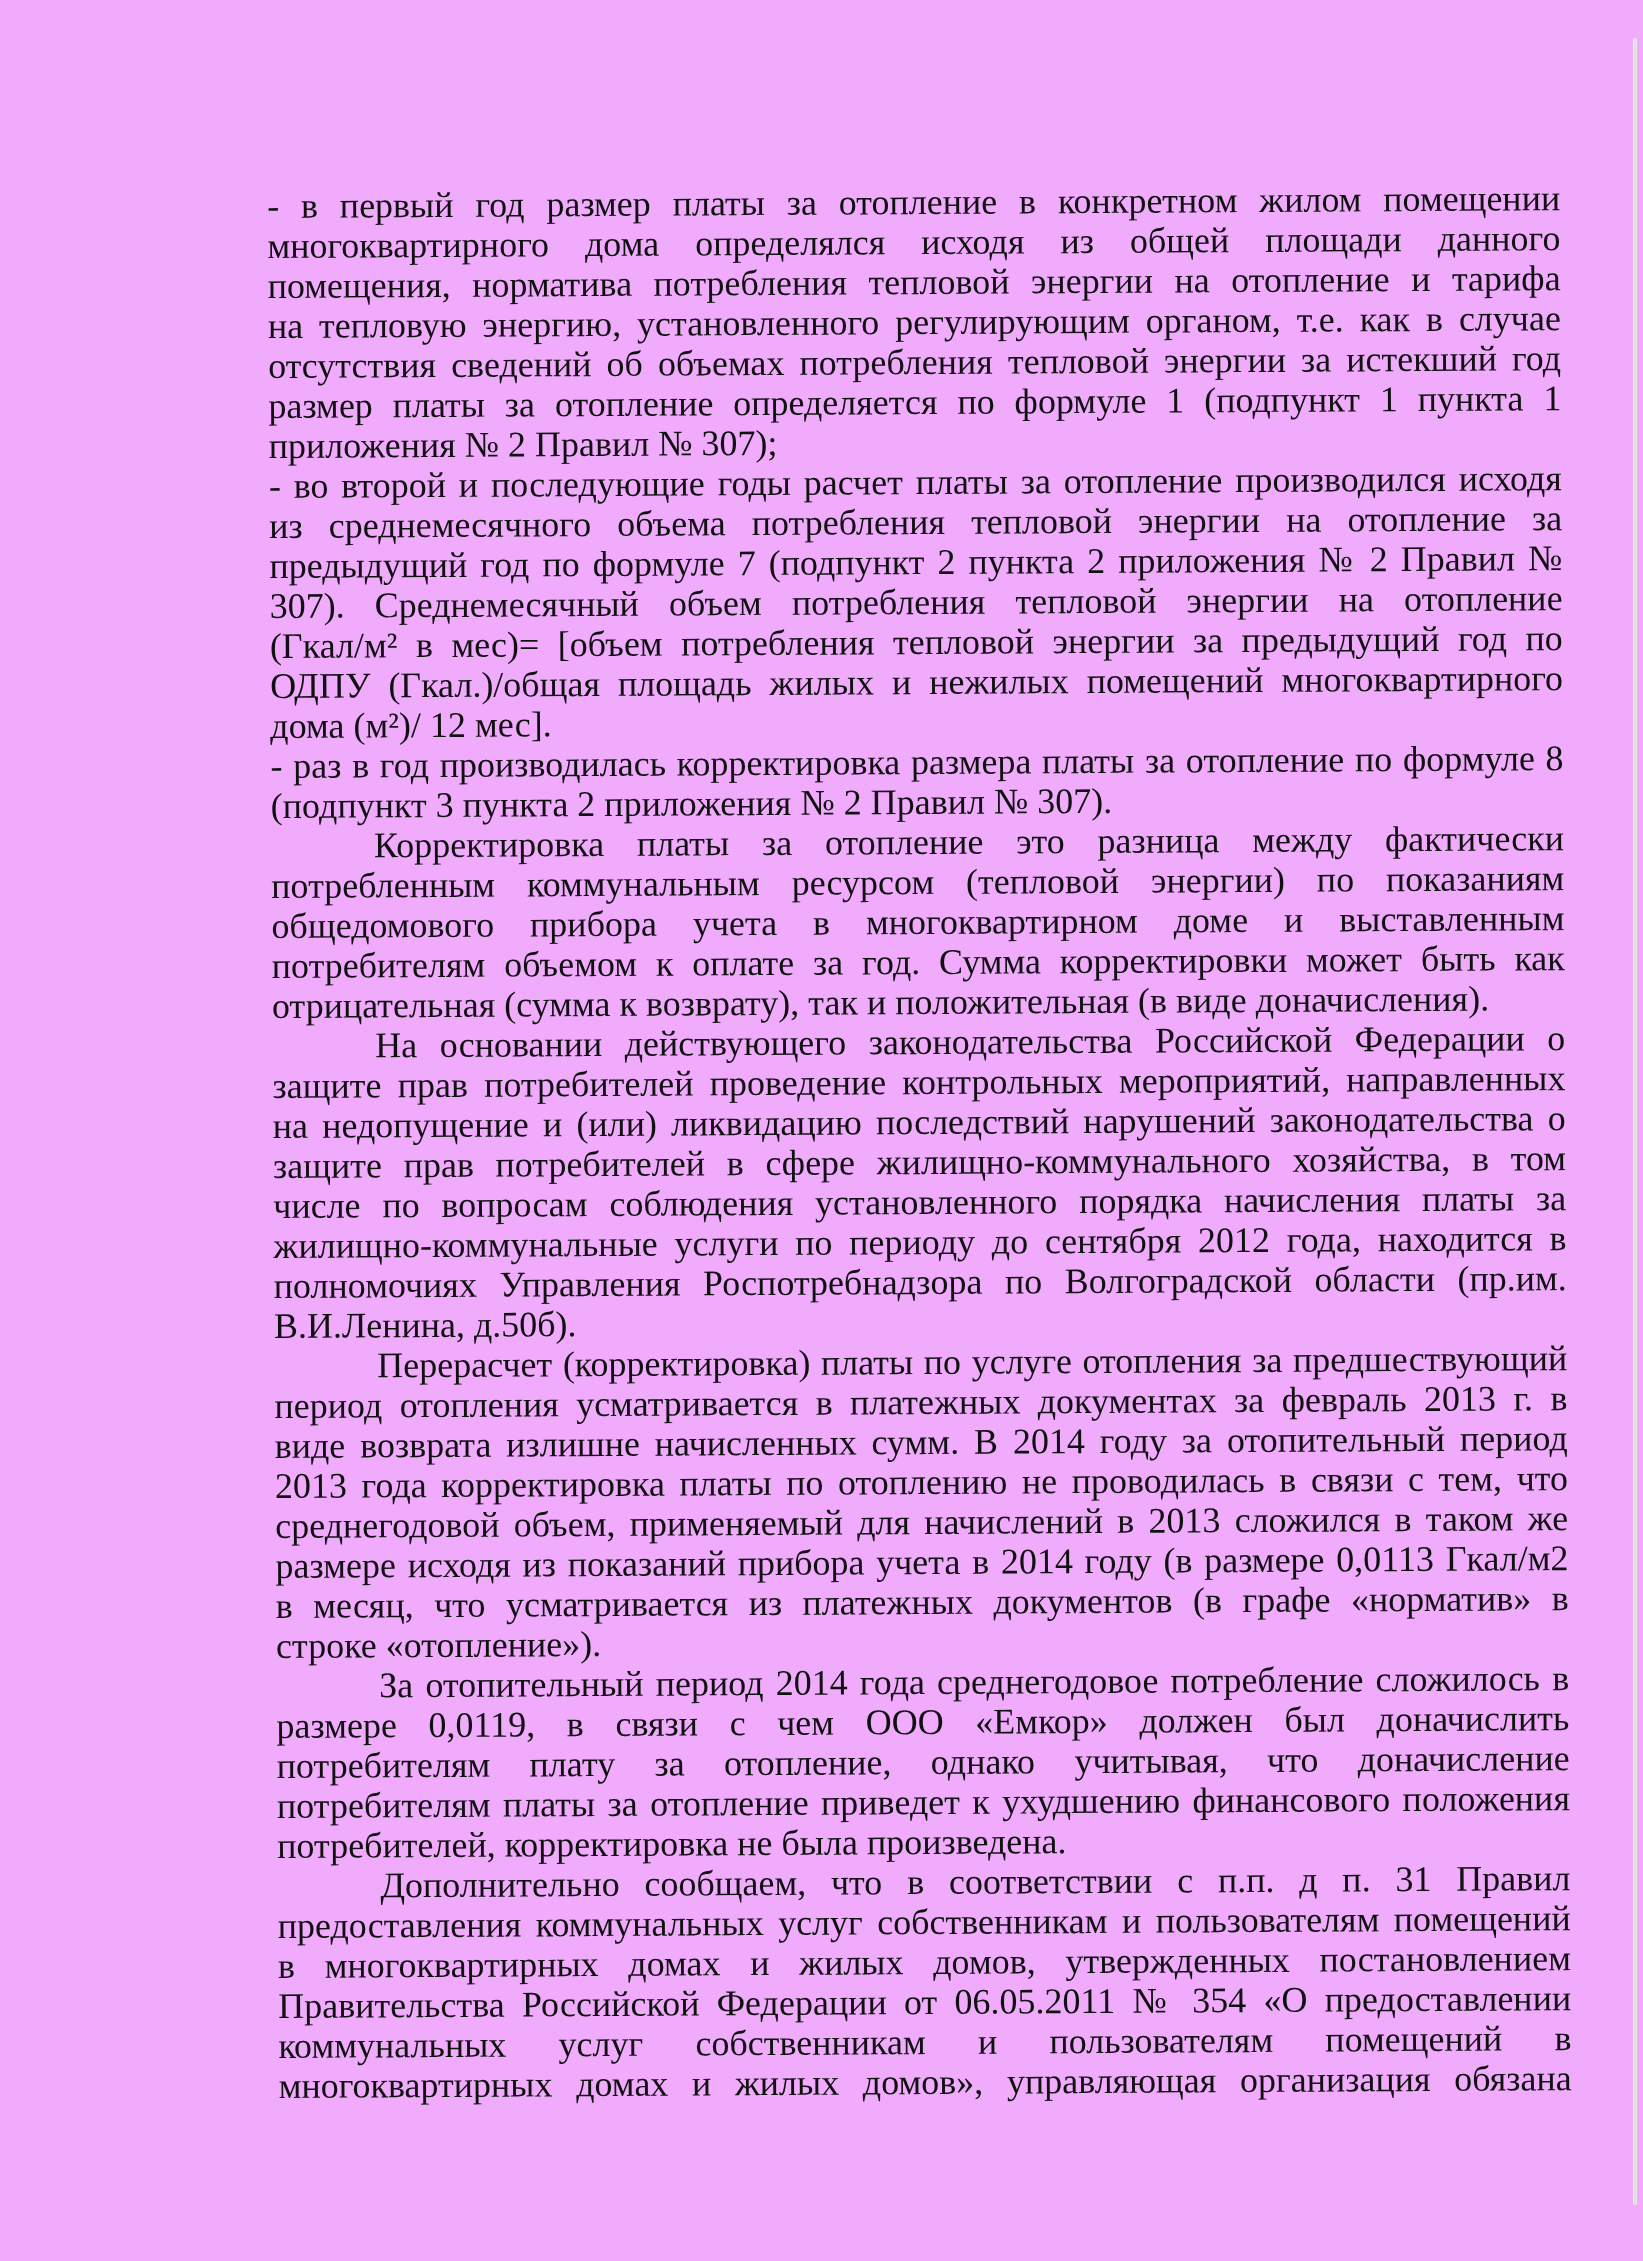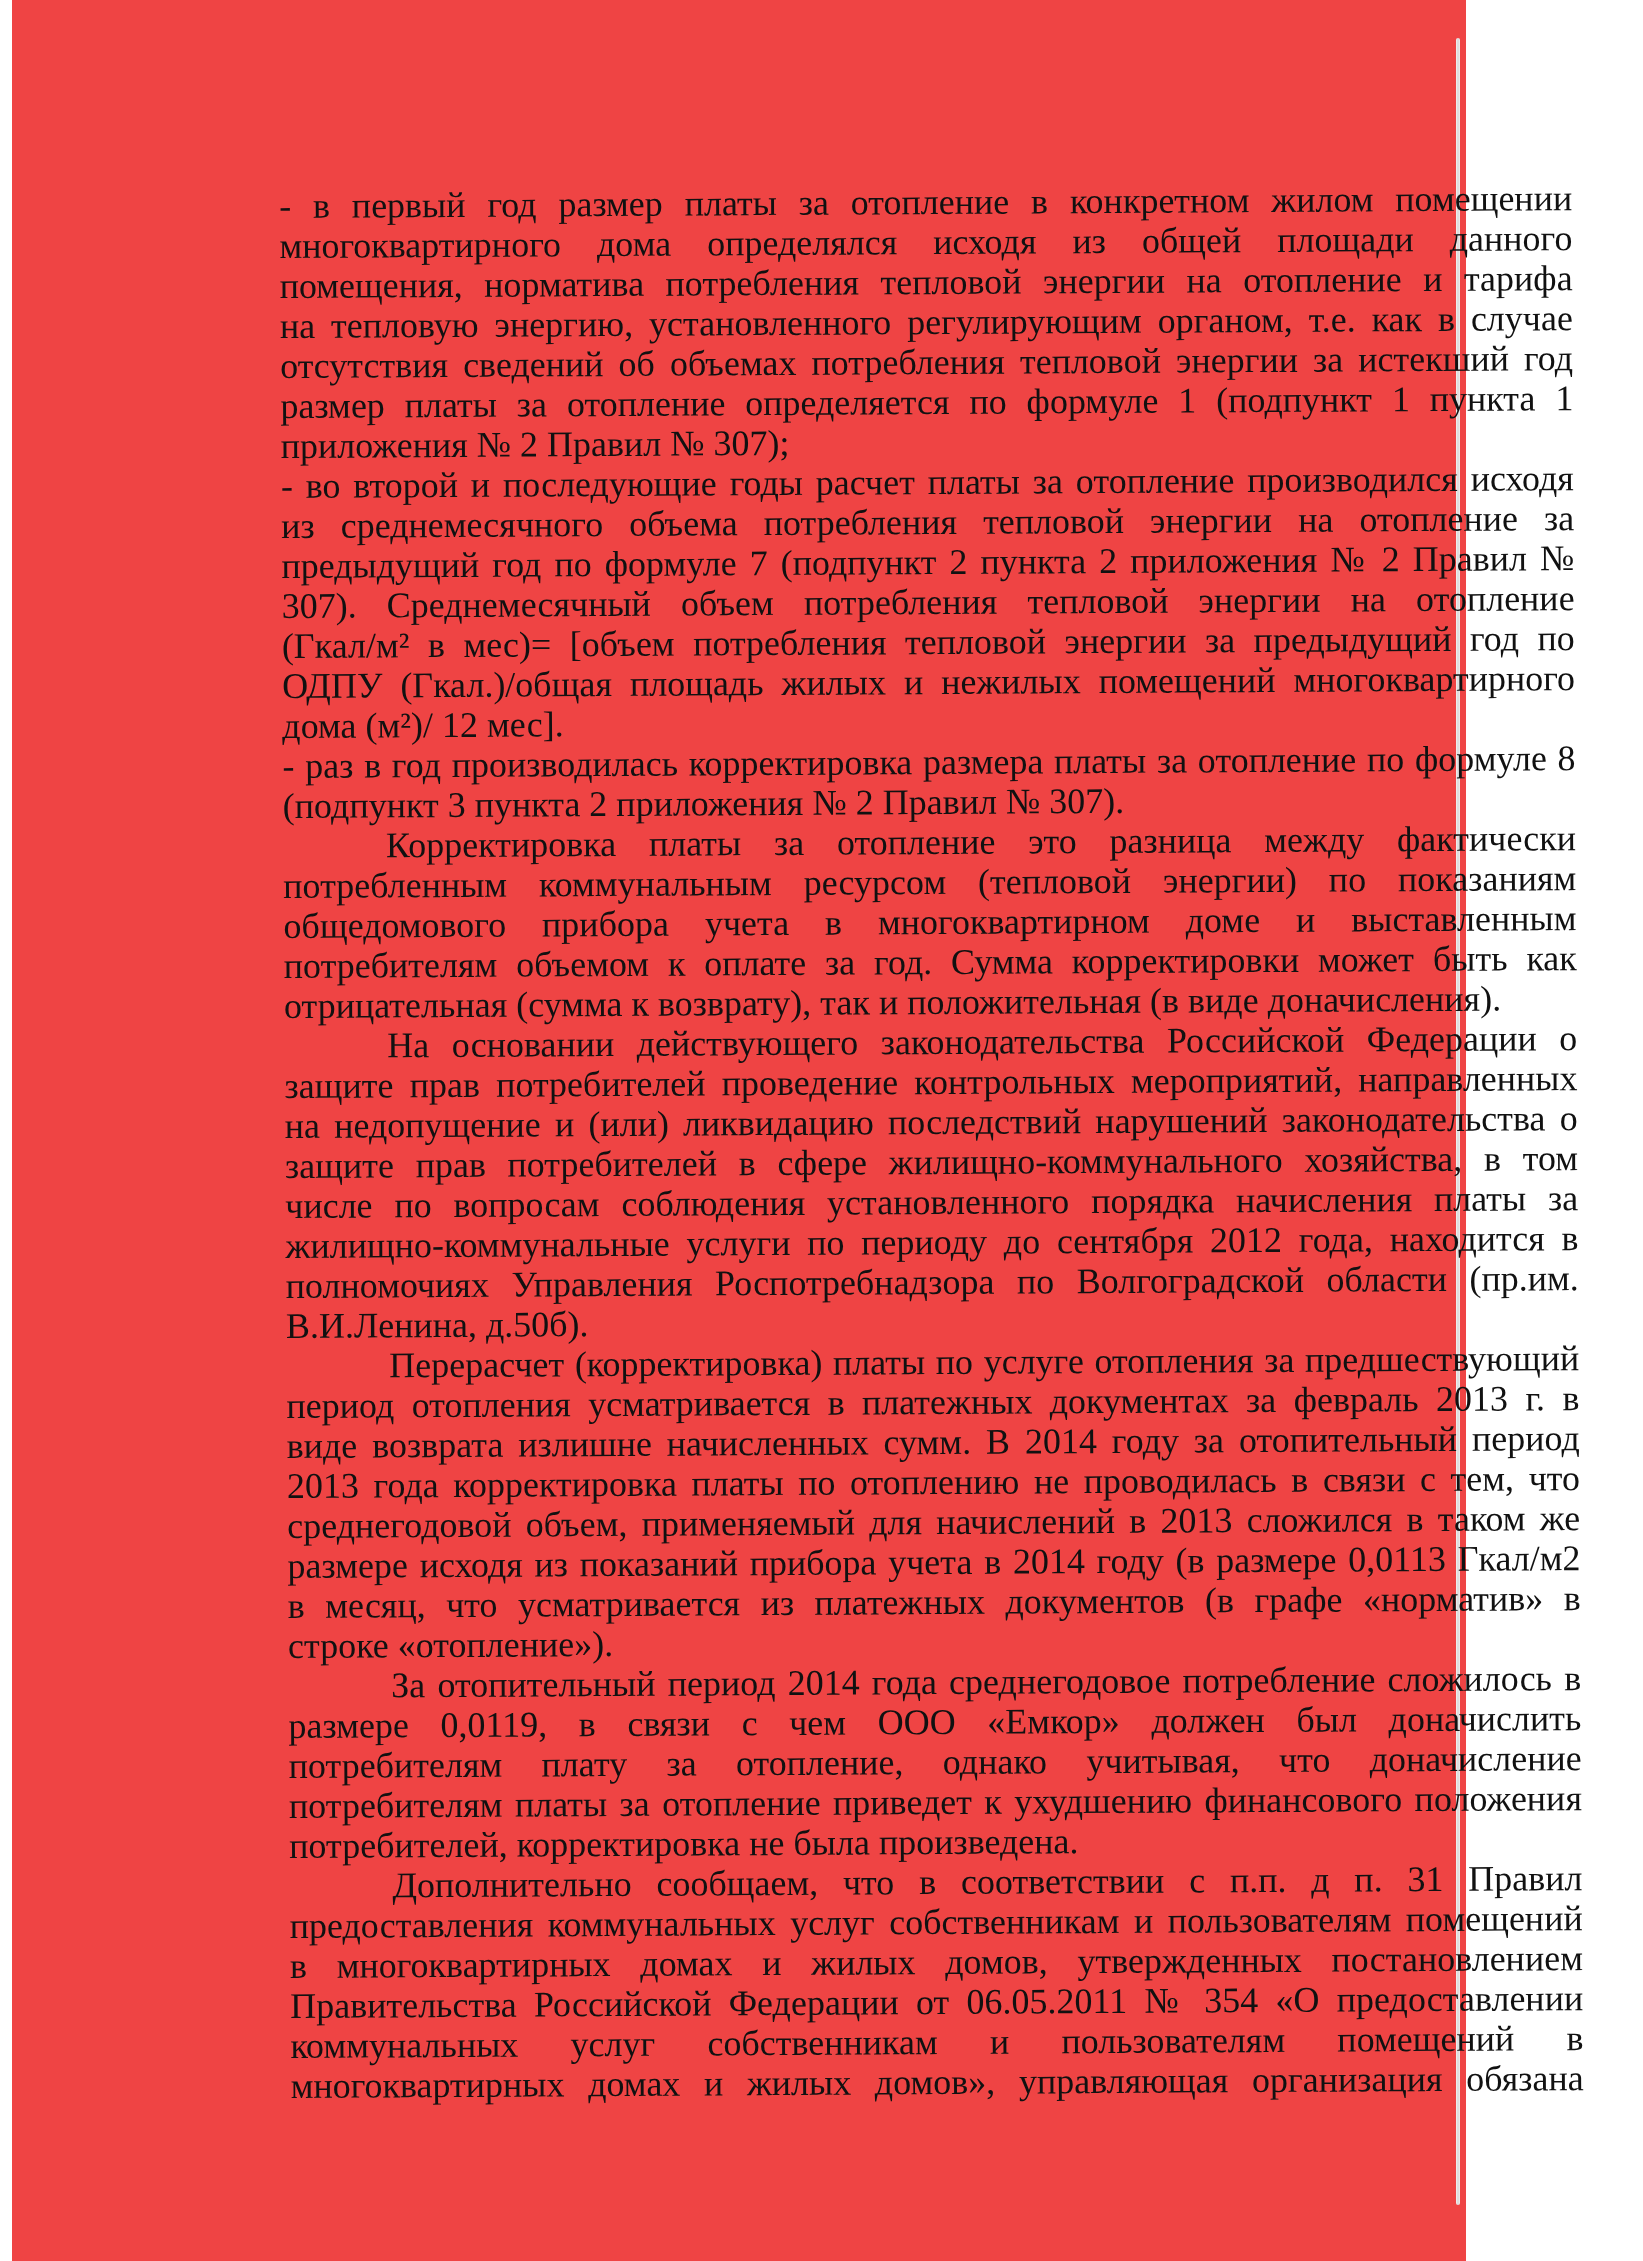--- a/index.html
+++ b/index.html
@@ -1,19 +1,19 @@
 <!DOCTYPE html>
 <html style="font-size:11.2px"><head>
 <meta charset="utf-8">
 <style>
   html, body { margin: 0; padding: 0; background: #ffffff; }
   body { width: 1643px; height: 2261px; position: relative; overflow: hidden; }
   .page {
-    position: absolute; left: 12px; top: 0; width: 1454px; height: 2261px;
-    background: #ef4444;
+    position: absolute; left: 0; top: 0; width: 1643px; height: 2261px;
+    background: #f0abfc;
   }
   .edge {
     position: absolute; right: 5.6px; top: 38px; width: 4.2px; height: 2167px;
     background: linear-gradient(to right, #f4f4f4, #d8d8d8, #f2f2f2);
     border-radius: 2.1px;
   }
   .text {
     position: absolute; left: 267px; top: 186px; width: 1293px;
     font-family: "Liberation Serif", "DejaVu Serif", serif;
     font-size: 36px; line-height: 40px; color: #111;

